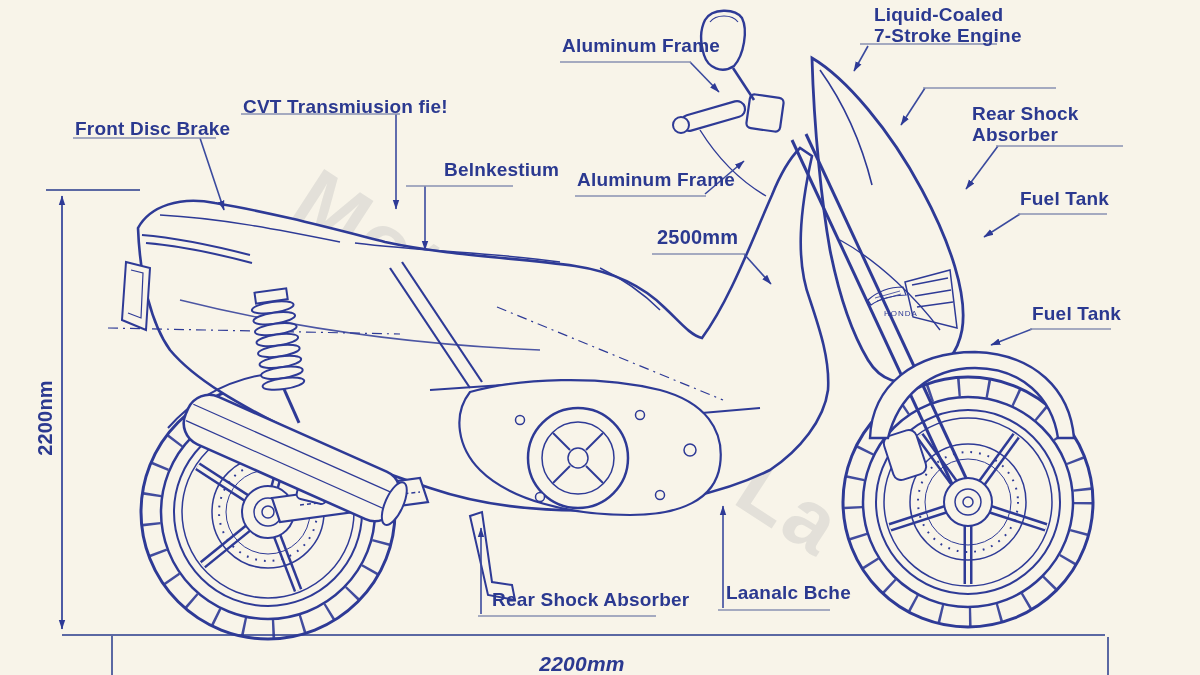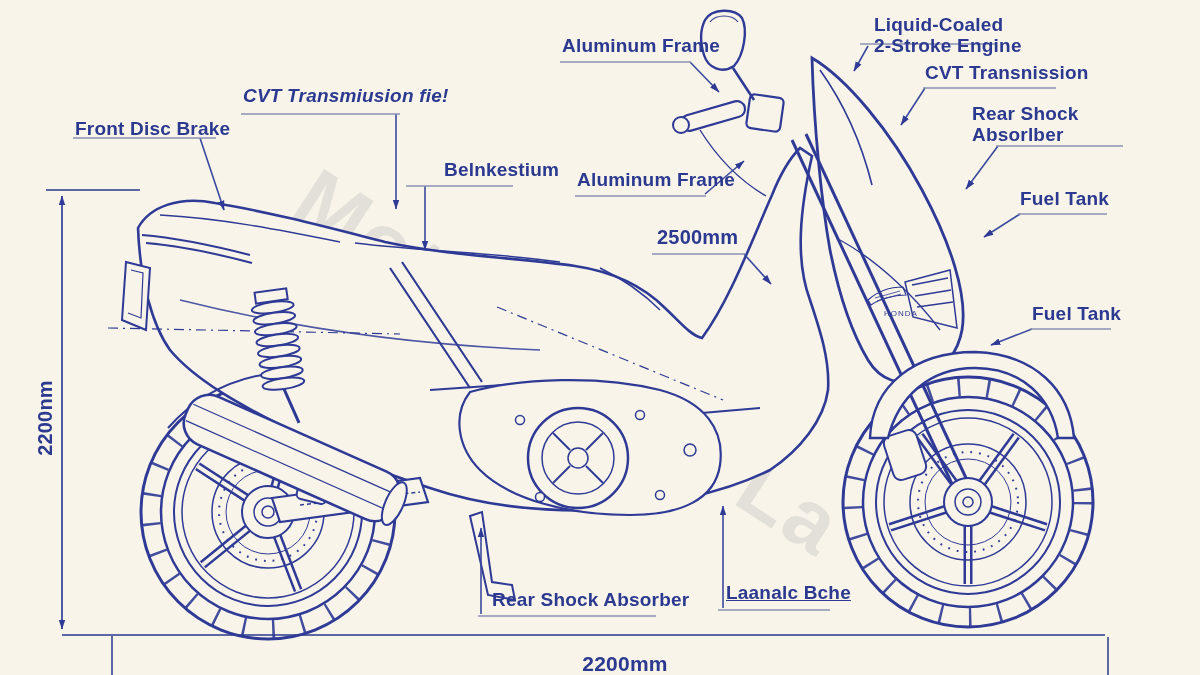--- a/index.html
+++ b/index.html
@@ -20,21 +20,21 @@
   .dim{font-size:20px;font-weight:700;text-align:center;}
   #watermark{
     position:absolute;left:330px;top:150px;
     font:700 84px "Liberation Sans", sans-serif;
     color:rgba(100,104,118,0.14);
     transform:rotate(33deg);
     transform-origin:left top;
     white-space:nowrap;letter-spacing:3px;
     pointer-events:none;
   }
-  #len-label{position:absolute;left:555px;top:653px;width:140px;text-align:center;font-size:21px;}
+  #len-label{position:absolute;left:512px;top:653px;width:140px;text-align:center;font-size:21px;font-style:italic;}
   #ht-label{position:absolute;left:-4px;top:407px;width:100px;height:22px;text-align:center;
     transform:rotate(-90deg);font-size:20px;}
 </style>
 </head>
 <body>
 
 <div id="stage">
 
 <div id="watermark">Moto Specs La</div>
 
@@ -267,49 +267,48 @@
     <line x1="241" y1="114" x2="400" y2="114"></line>
     <line x1="406" y1="186" x2="513" y2="186"></line>
     <line x1="560" y1="62" x2="691" y2="62"></line>
     <line x1="575" y1="196" x2="706" y2="196"></line>
     <line x1="652" y1="254" x2="745" y2="254"></line>
     <line x1="478" y1="616" x2="656" y2="616"></line>
     <line x1="718" y1="610" x2="830" y2="610"></line>
   </g>
 </svg>
 
-<div class="lbl" style="left:874px;top:14px;">
+<div class="lbl" style="left:874px;top:4px;">
   <span>Liquid-Coaled</span><br>
-  <span>2-Stroke Engine</span>
+  <span>7-Stroke Engine</span>
 </div>
 
-<div class="lbl" style="left:925px;top:62px;">CVT Transnission</div>
 
 <div class="lbl" style="left:972px;top:103px;">
   <span>Rear Shock</span><br>
-  <span>Absorlber</span>
+  <span>Absorber</span>
 </div>
 
 <div class="lbl" style="left:1020px;top:188px;">Fuel Tank</div>
 
 <div class="lbl" style="left:1032px;top:303px;">Fuel Tank</div>
 
 <div class="lbl" style="left:75px;top:118px;">Front Disc Brake</div>
 
-<div class="lbl" style="left:243px;top:85px;font-style:italic;">CVT Transmiusion fie!</div>
+<div class="lbl" style="left:243px;top:96px;">CVT Transmiusion fie!</div>
 
 <div class="lbl" style="left:444px;top:159px;">Belnkestium</div>
 
 <div class="lbl" style="left:562px;top:35px;">Aluminum Frame</div>
 
 <div class="lbl" style="left:577px;top:169px;">Aluminum Frame</div>
 
 <div class="lbl dim" style="left:657px;top:227px;">2500mm</div>
 
 <div class="lbl" style="left:492px;top:589px;text-align:right;">Rear Shock Absorber</div>
 
-<div class="lbl" style="left:726px;top:582px;text-decoration:underline;">Laanalc Bche</div>
+<div class="lbl" style="left:726px;top:582px;">Laanalc Bche</div>
 
 <div class="lbl dim" id="ht-label">2200nm</div>
 
 <div class="lbl dim" id="len-label">2200mm</div>
 
 </div>
 
 </body></html>

